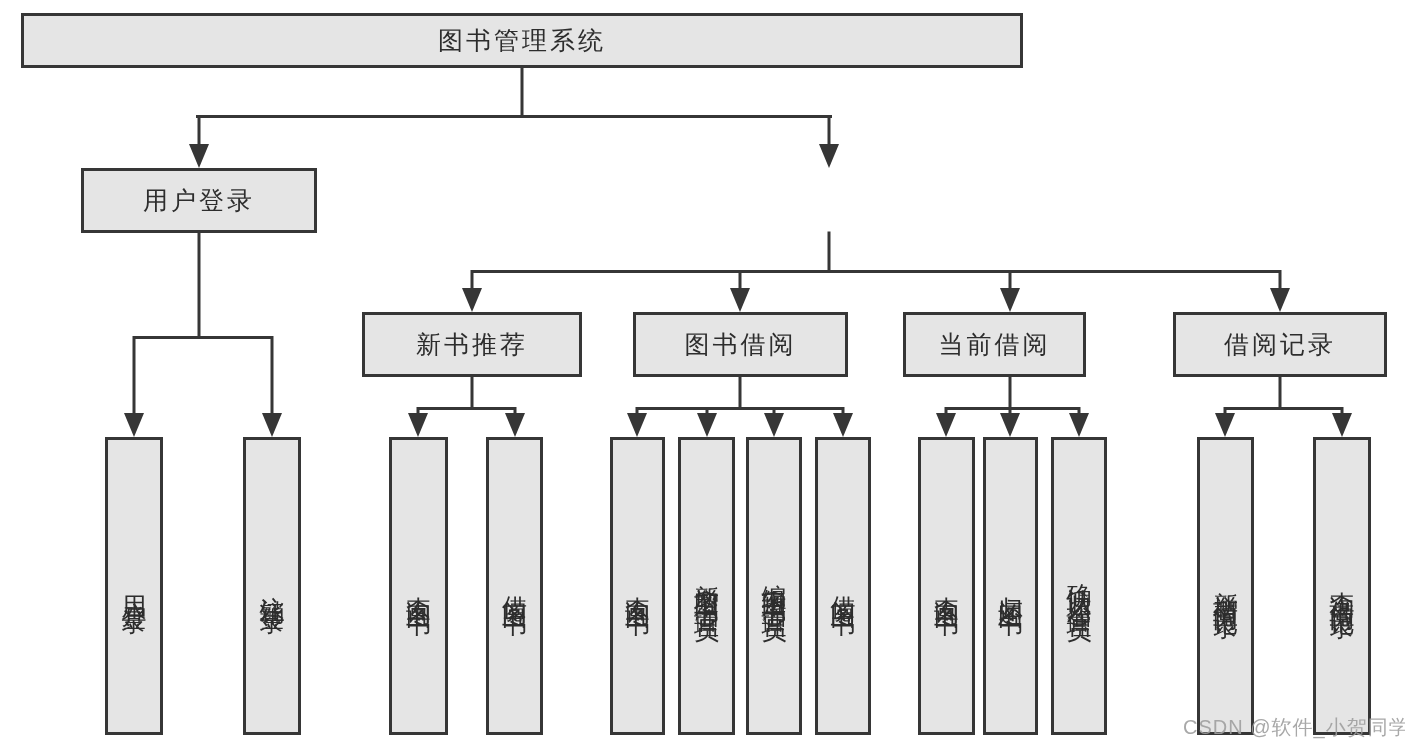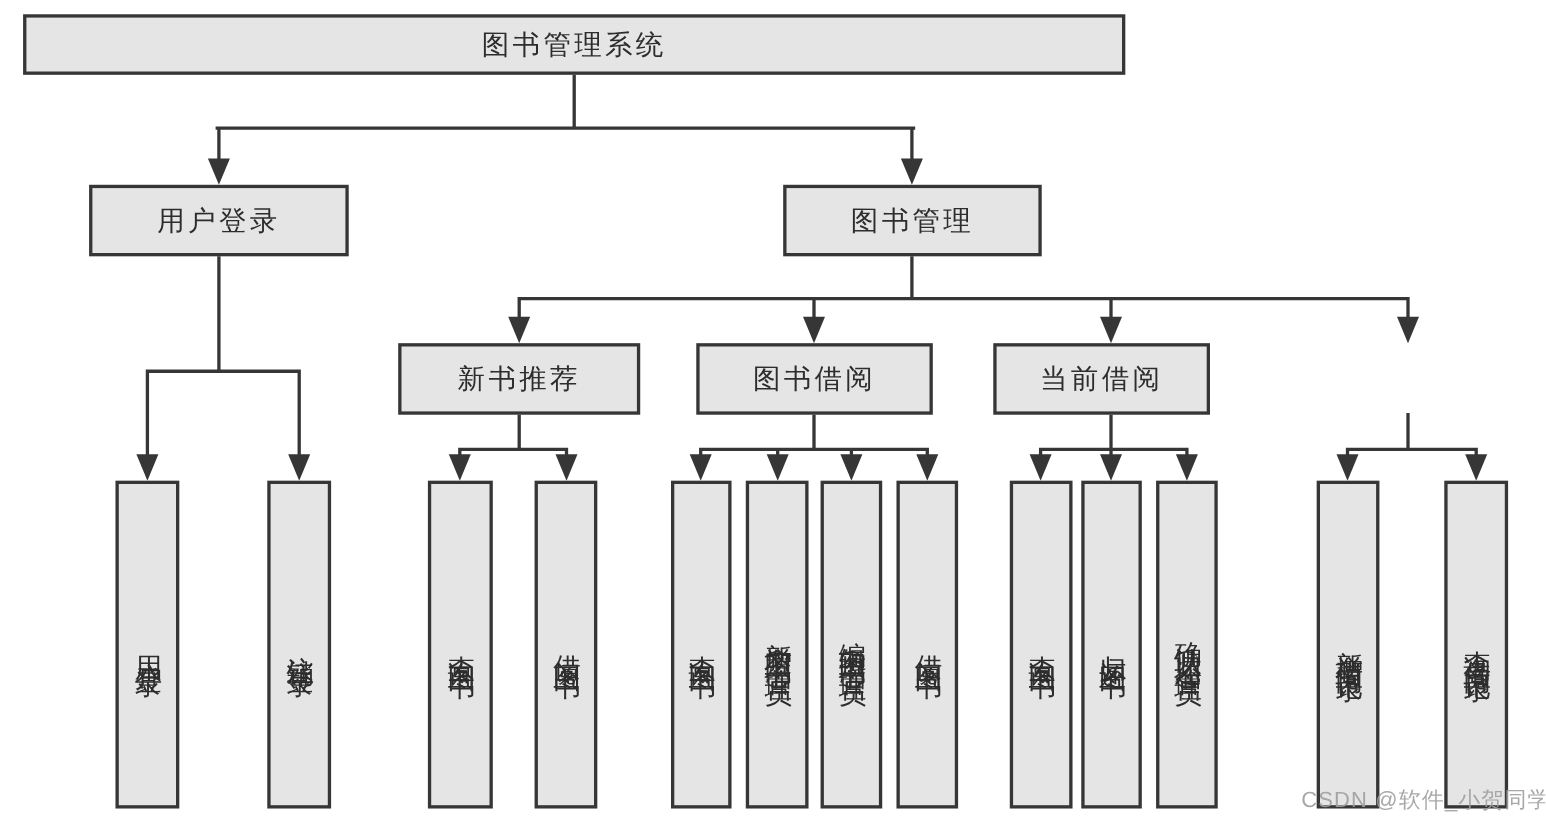--- a/index.html
+++ b/index.html
@@ -93,25 +93,25 @@
     <g stroke="#363636" stroke-width="3" fill="none" stroke-linecap="square">
       <path d="M1280 377 V408.5 M1225 408.5 H1342 M1225 408.5 V419 M1342 408.5 V419"></path>
       <polygon fill="#363636" stroke="none" points="1215,413 1235,413 1225,437"></polygon>
       <polygon fill="#363636" stroke="none" points="1332,413 1352,413 1342,437"></polygon>
     </g>
   </svg>
 
   <div class="node hbox" style="left:21px; top:13px; width:1002px; height:55px;">图书管理系统</div>
 
   <div class="node hbox" style="left:81px; top:168px; width:236px; height:65px;">用户登录</div>
-  <div class="node hbox" style="left:712px; top:168px; width:235px; height:65px;">图书管理</div>
 
   <div class="node hbox" style="left:633px; top:312px; width:215px; height:65px;">图书借阅</div>
   <div class="node hbox" style="left:362px; top:312px; width:220px; height:65px;">新书推荐</div>
-  <div class="node hbox" style="left:903px; top:312px; width:197px; height:65px;">当前借阅</div>
+  <div class="node hbox" style="left:903px; top:312px; width:183px; height:65px;">当前借阅</div>
+  <div class="node hbox" style="left:1173px; top:312px; width:214px; height:65px;">借阅记录</div>
 
   <div class="node vbox" style="left:105px; top:437px; width:58px; height:298px;">用户登录</div>
   <div class="node vbox" style="left:243px; top:437px; width:58px; height:298px;">注销登录</div>
 
   <div class="node vbox" style="left:389px; top:437px; width:59px; height:298px;">查询图书</div>
   <div class="node vbox" style="left:486px; top:437px; width:57px; height:298px;">借阅图书</div>
 
   <div class="node vbox" style="left:610px; top:437px; width:55px; height:298px;">查询图书</div>
   <div class="node vbox" style="left:678px; top:437px; width:57px; height:298px;">新增图书（管理员）</div>
   <div class="node vbox" style="left:746px; top:437px; width:56px; height:298px;">编辑图书（管理员）</div>

